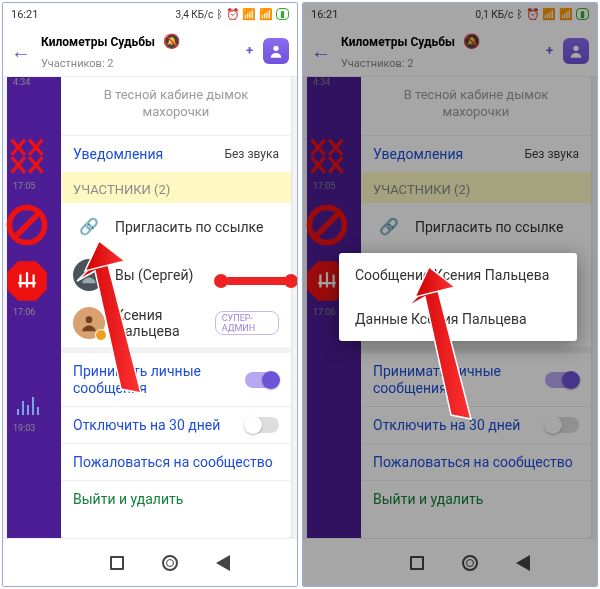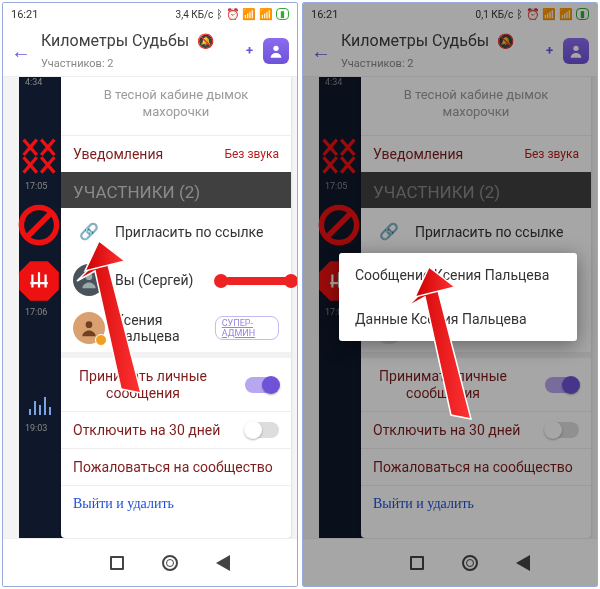--- a/index.html
+++ b/index.html
@@ -47,38 +47,38 @@
     display:flex;
     align-items:center;
     padding:6px 8px;
     gap:10px;
     border-bottom:1px solid #eee;
     position:relative;
     z-index:4;
   }
   .back-arrow { color:#6e52d8; font-size:20px; }
   .title-block { flex:1; }
-  .title { font-size:16px; font-weight:400; color:#404040; }
+  .title { font-size:12px; font-weight:700; color:#000000; }
   .subtitle { font-size:11px; color:#888;margin-top:7px; }
   .addbtn {
     width:26px; height:26px; border-radius:6px;
     background: linear-gradient(#8b6cf0,#6e52d8);
     display:flex;align-items:center;justify-content:center;
   }
   .content {
     position:absolute;
     top:70px; bottom:48px; left:0; right:0;
     overflow:hidden;
     z-index:3;
   }
   .leftstrip {
     position:absolute;
-    left:16px; top:0; bottom:0;
+    left:4px; top:0; bottom:0;
     width:54px;
-    background:#0f172a;
+    background:#4c1d95;
   }
   .leftstrip .ts { position:absolute; left:6px; font-size:9px; color:#888; }
   .panel {
     position:absolute;
     left:58px; right:6px; top:0; bottom:0;
     background:#fff;
     border-radius:4px;
     box-shadow:0 1px 3px rgba(0,0,0,0.15);
     overflow:hidden;
   }
@@ -91,27 +91,27 @@
   }
   .sep { height:1px; background:#eee; margin:0; }
   .row {
     display:flex;
     align-items:center;
     justify-content:space-between;
     padding:10px 12px;
     font-size:14px;
     color:#333;
   }
-  .row .lab { color:#7f1d1d;text-align:center; }
-  .row .link { color:#b91c1c; font-size:12px; text-decoration:none; }
+  .row .lab { color:#1d4ed8; }
+  .row .link { color:#404040; font-size:12px; text-decoration:none; }
   .sectionhead {
     padding:10px 12px 6px;
-    font-size:17px;
+    font-size:13px;
     color:#8a8a8a;
-    background:#404040;
+    background:#fef9c3;
   }
   .listrow {
     display:flex;
     align-items:center;
     gap:10px;
     padding:8px 12px;
     font-size:14px;
     color:#333;
     position:relative;
   }
@@ -126,41 +126,40 @@
     display:flex;align-items:center;justify-content:center;
     color:#888;font-size:16px;flex:0 0 32px;
   }
   .badge {
     font-size:9px;
     padding:1px 6px;
     border:1px solid #c8b8f0;
     border-radius:8px;
     color:#9a82e0;
     margin-left:auto;
-    text-decoration:underline;
   }
   .toggle-on {
     width:34px;height:16px;border-radius:10px;
     background:#b7a6f0;position:relative;
   }
   .toggle-on::after {
     content:"";width:18px;height:18px;border-radius:50%;
     background:#6e52d8;position:absolute;right:-1px;top:-1px;
     box-shadow:0 1px 2px rgba(0,0,0,0.3);
   }
   .toggle-off {
     width:34px;height:16px;border-radius:10px;
     background:#ddd;position:relative;
   }
   .toggle-off::after {
     content:"";width:18px;height:18px;border-radius:50%;
     background:#fff;position:absolute;left:-1px;top:-1px;
     box-shadow:0 1px 2px rgba(0,0,0,0.3);
   }
-  .redlink { color:#1d4ed8;font-family:Liberation Serif, serif; }
+  .redlink { color:#15803d; }
   .bottombar {
     position:absolute;
     left:0;right:0;bottom:0;height:48px;
     background:#fff;
     display:flex;
     align-items:center;
     justify-content:space-around;
     border-top:1px solid #eee;
     z-index:4;
   }

